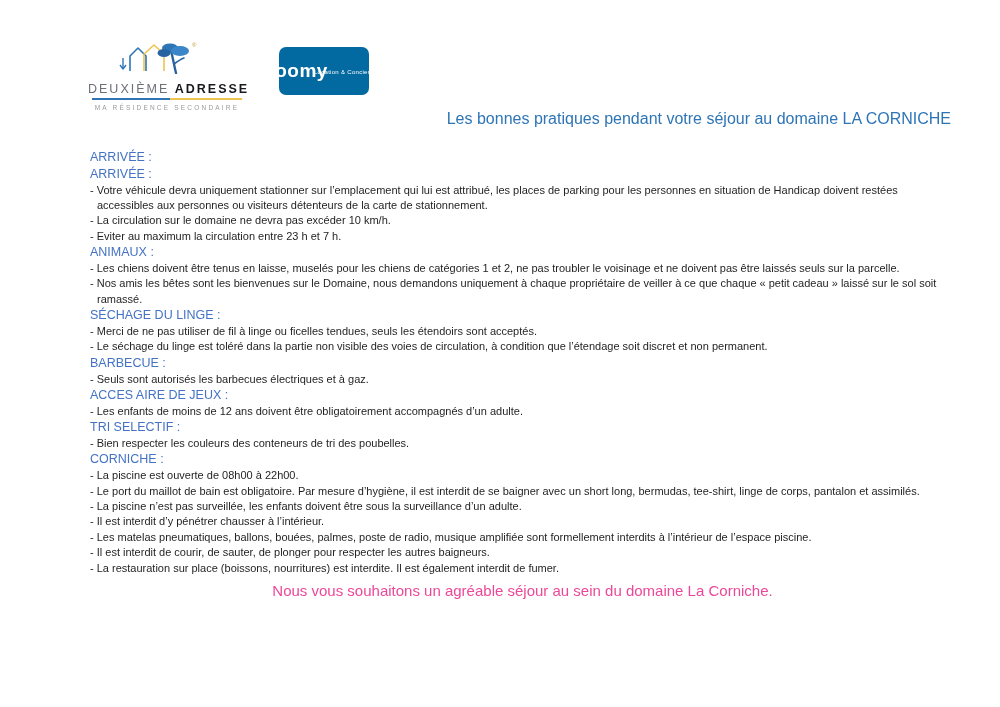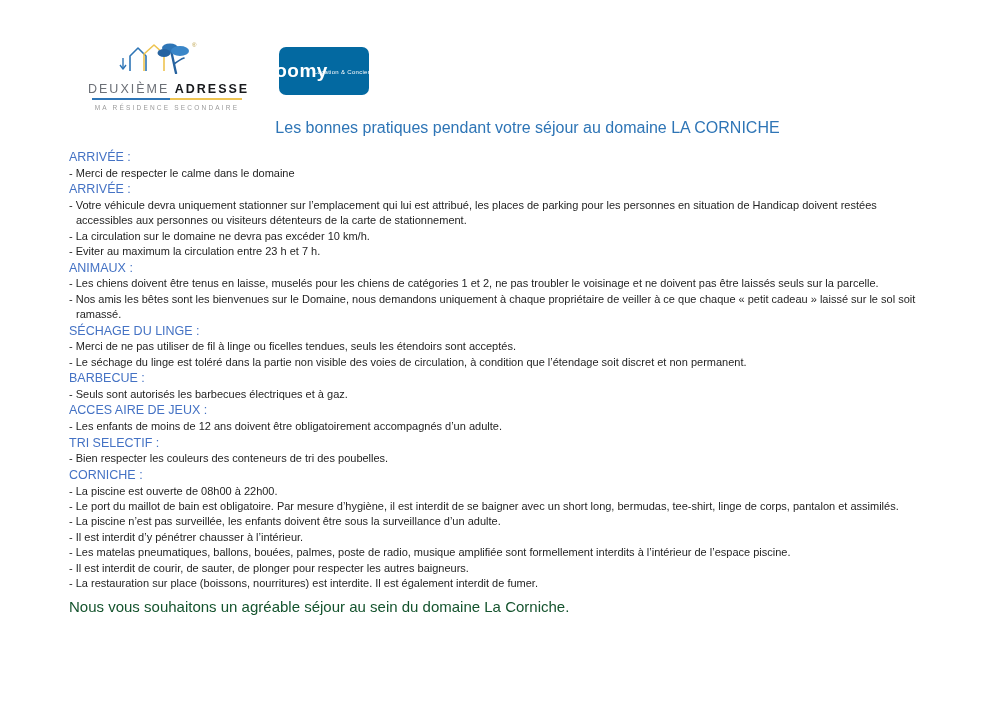--- a/index.html
+++ b/index.html
@@ -20,28 +20,28 @@
   .da-tagline { margin-top:4px; font-size:6.5px; letter-spacing:2.2px; color:#9b9b9b; white-space:nowrap; }
 
   .hoomy-logo { margin-top:7px; width:90px; height:48px; background:#0369a1; border-radius:7px;
                 display:flex; align-items:center; justify-content:center; }
   .hoomy-name { color:#ffffff; font-weight:700; font-size:19px; line-height:18px; letter-spacing:0.5px; }
   .hoomy-smile { width:38px; height:8px; margin:-3px 0 0 -14px; }
   .hoomy-smile path { stroke:#8dc63f; stroke-width:2.2; fill:none; stroke-linecap:round; }
   .hoomy-tagline { color:#ffffff; font-size:6px; letter-spacing:0.3px; margin-top:1px; white-space:nowrap; }
 
   
-  .title { position:absolute; top:110px; left:86px; width:865px; margin:9px;
-           text-align:center; font-size:16px; font-weight:400; color:#2e75b6; }
+  .title { position:absolute; top:110px; left:86px; width:865px; margin:0;
+           text-align:right; font-size:16px; font-weight:400; color:#2e75b6; }
 
   
-  .content { position:absolute; top:149px; left:69px; width:865px; }
+  .content { position:absolute; top:149px; left:90px; width:865px; }
   .section-heading { color:#4472c4; font-size:12.5px; line-height:15.8px; margin-top:1px; }
   .rule-item { color:#1f1f1f; font-size:11px; line-height:15.4px; padding-left:7px; text-indent:-7px; }
-  .closing { color:#14532d; font-size:15px; margin-top:6px; }
+  .closing { color:#ec4899; font-size:15px; text-align:center; margin-top:6px; }
 </style>
 </head>
 <body>
 
 <div class="page">
 
   <header class="logos">
 
     <div class="da-logo">
       <svg class="da-art" viewBox="0 0 118 34">
@@ -77,21 +77,20 @@
       <div class="hoomy-tagline">Location &amp; Conciergerie</div>
     </div>
 
   </header>
 
   <h1 class="title">Les bonnes pratiques pendant votre séjour au domaine LA CORNICHE</h1>
 
   <main class="content">
 
     <div class="section-heading">ARRIVÉE :</div>
-      <div class="rule-item">- Merci de respecter le calme dans le domaine</div>
       <div class="section-heading">ARRIVÉE :</div>
       <div class="rule-item">- Votre véhicule devra uniquement stationner sur l’emplacement qui lui est attribué, les places de parking pour les personnes en situation de Handicap doivent restées accessibles aux personnes ou visiteurs détenteurs de la carte de stationnement.</div>
       <div class="rule-item">- La circulation sur le domaine ne devra pas excéder 10 km/h.</div>
       <div class="rule-item">- Eviter au maximum la circulation entre 23 h et 7 h.</div>
       <div class="section-heading">ANIMAUX :</div>
       <div class="rule-item">- Les chiens doivent être tenus en laisse, muselés pour les chiens de catégories 1 et 2, ne pas troubler le voisinage et ne doivent pas être laissés seuls sur la parcelle.</div>
       <div class="rule-item">- Nos amis les bêtes sont les bienvenues sur le Domaine, nous demandons uniquement à chaque propriétaire de veiller à ce que chaque « petit cadeau » laissé sur le sol soit ramassé.</div>
       <div class="section-heading">SÉCHAGE DU LINGE :</div>
       <div class="rule-item">- Merci de ne pas utiliser de fil à linge ou ficelles tendues, seuls les étendoirs sont acceptés.</div>
       <div class="rule-item">- Le séchage du linge est toléré dans la partie non visible des voies de circulation, à condition que l’étendage soit discret et non permanent.</div>

